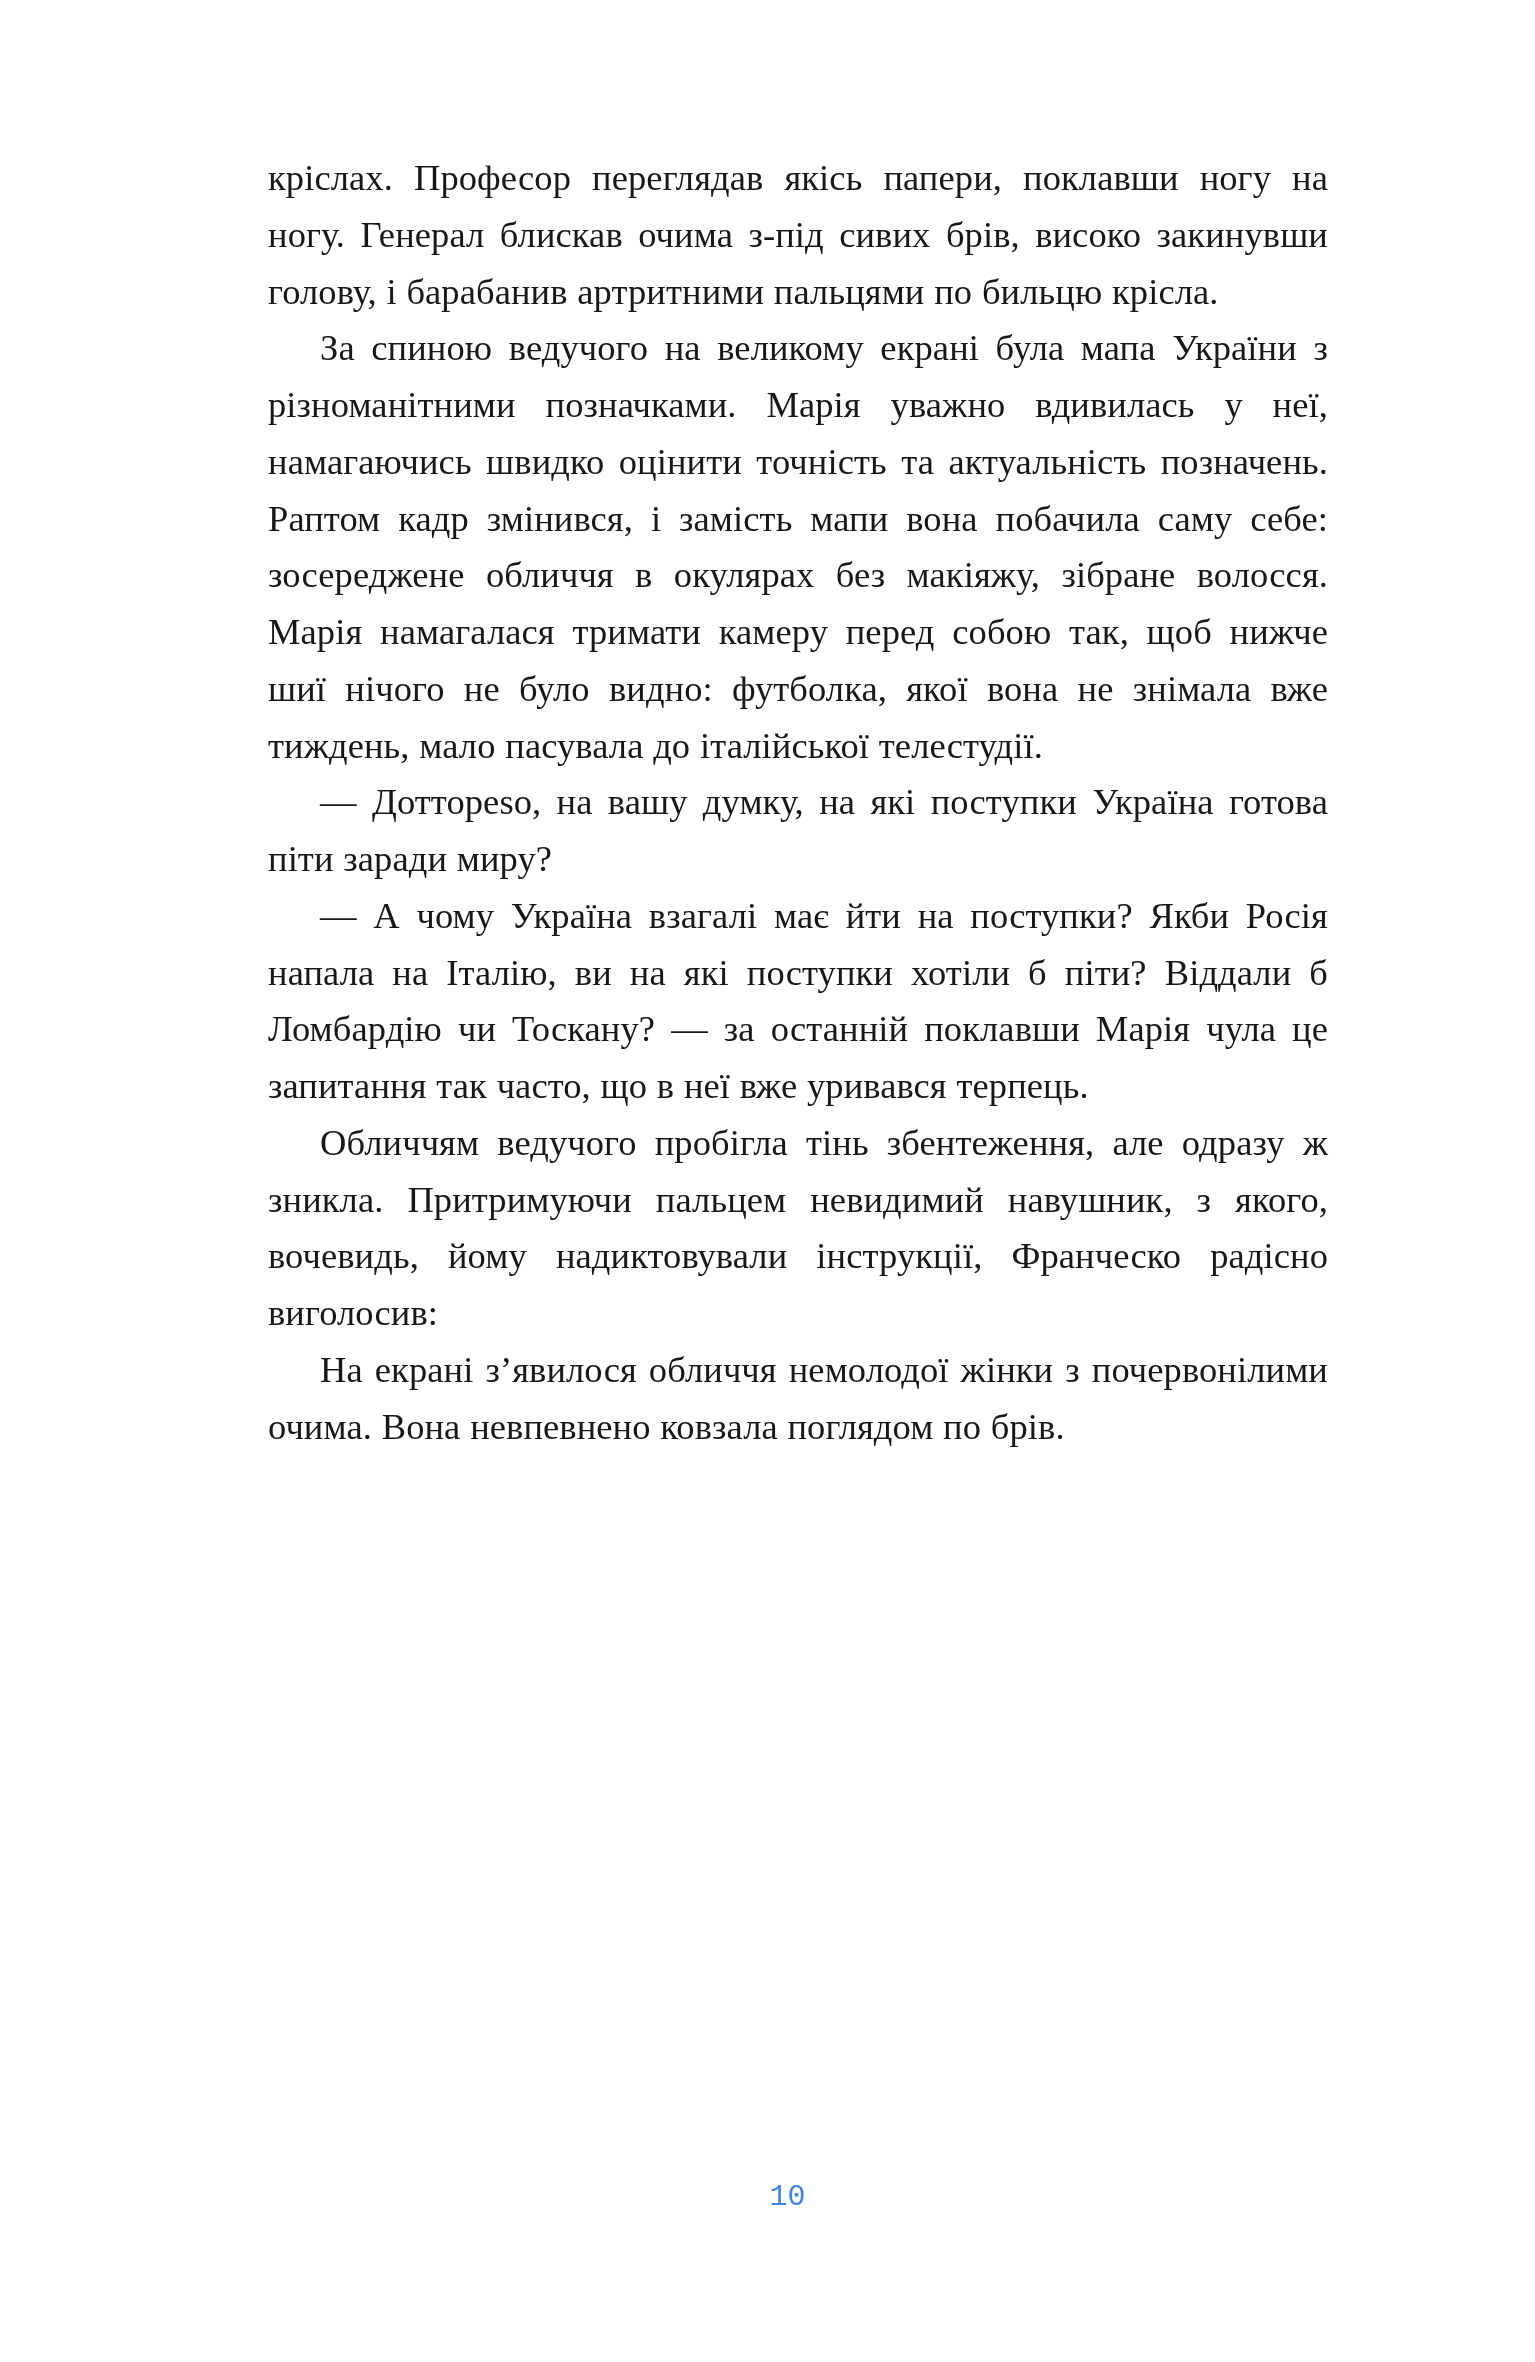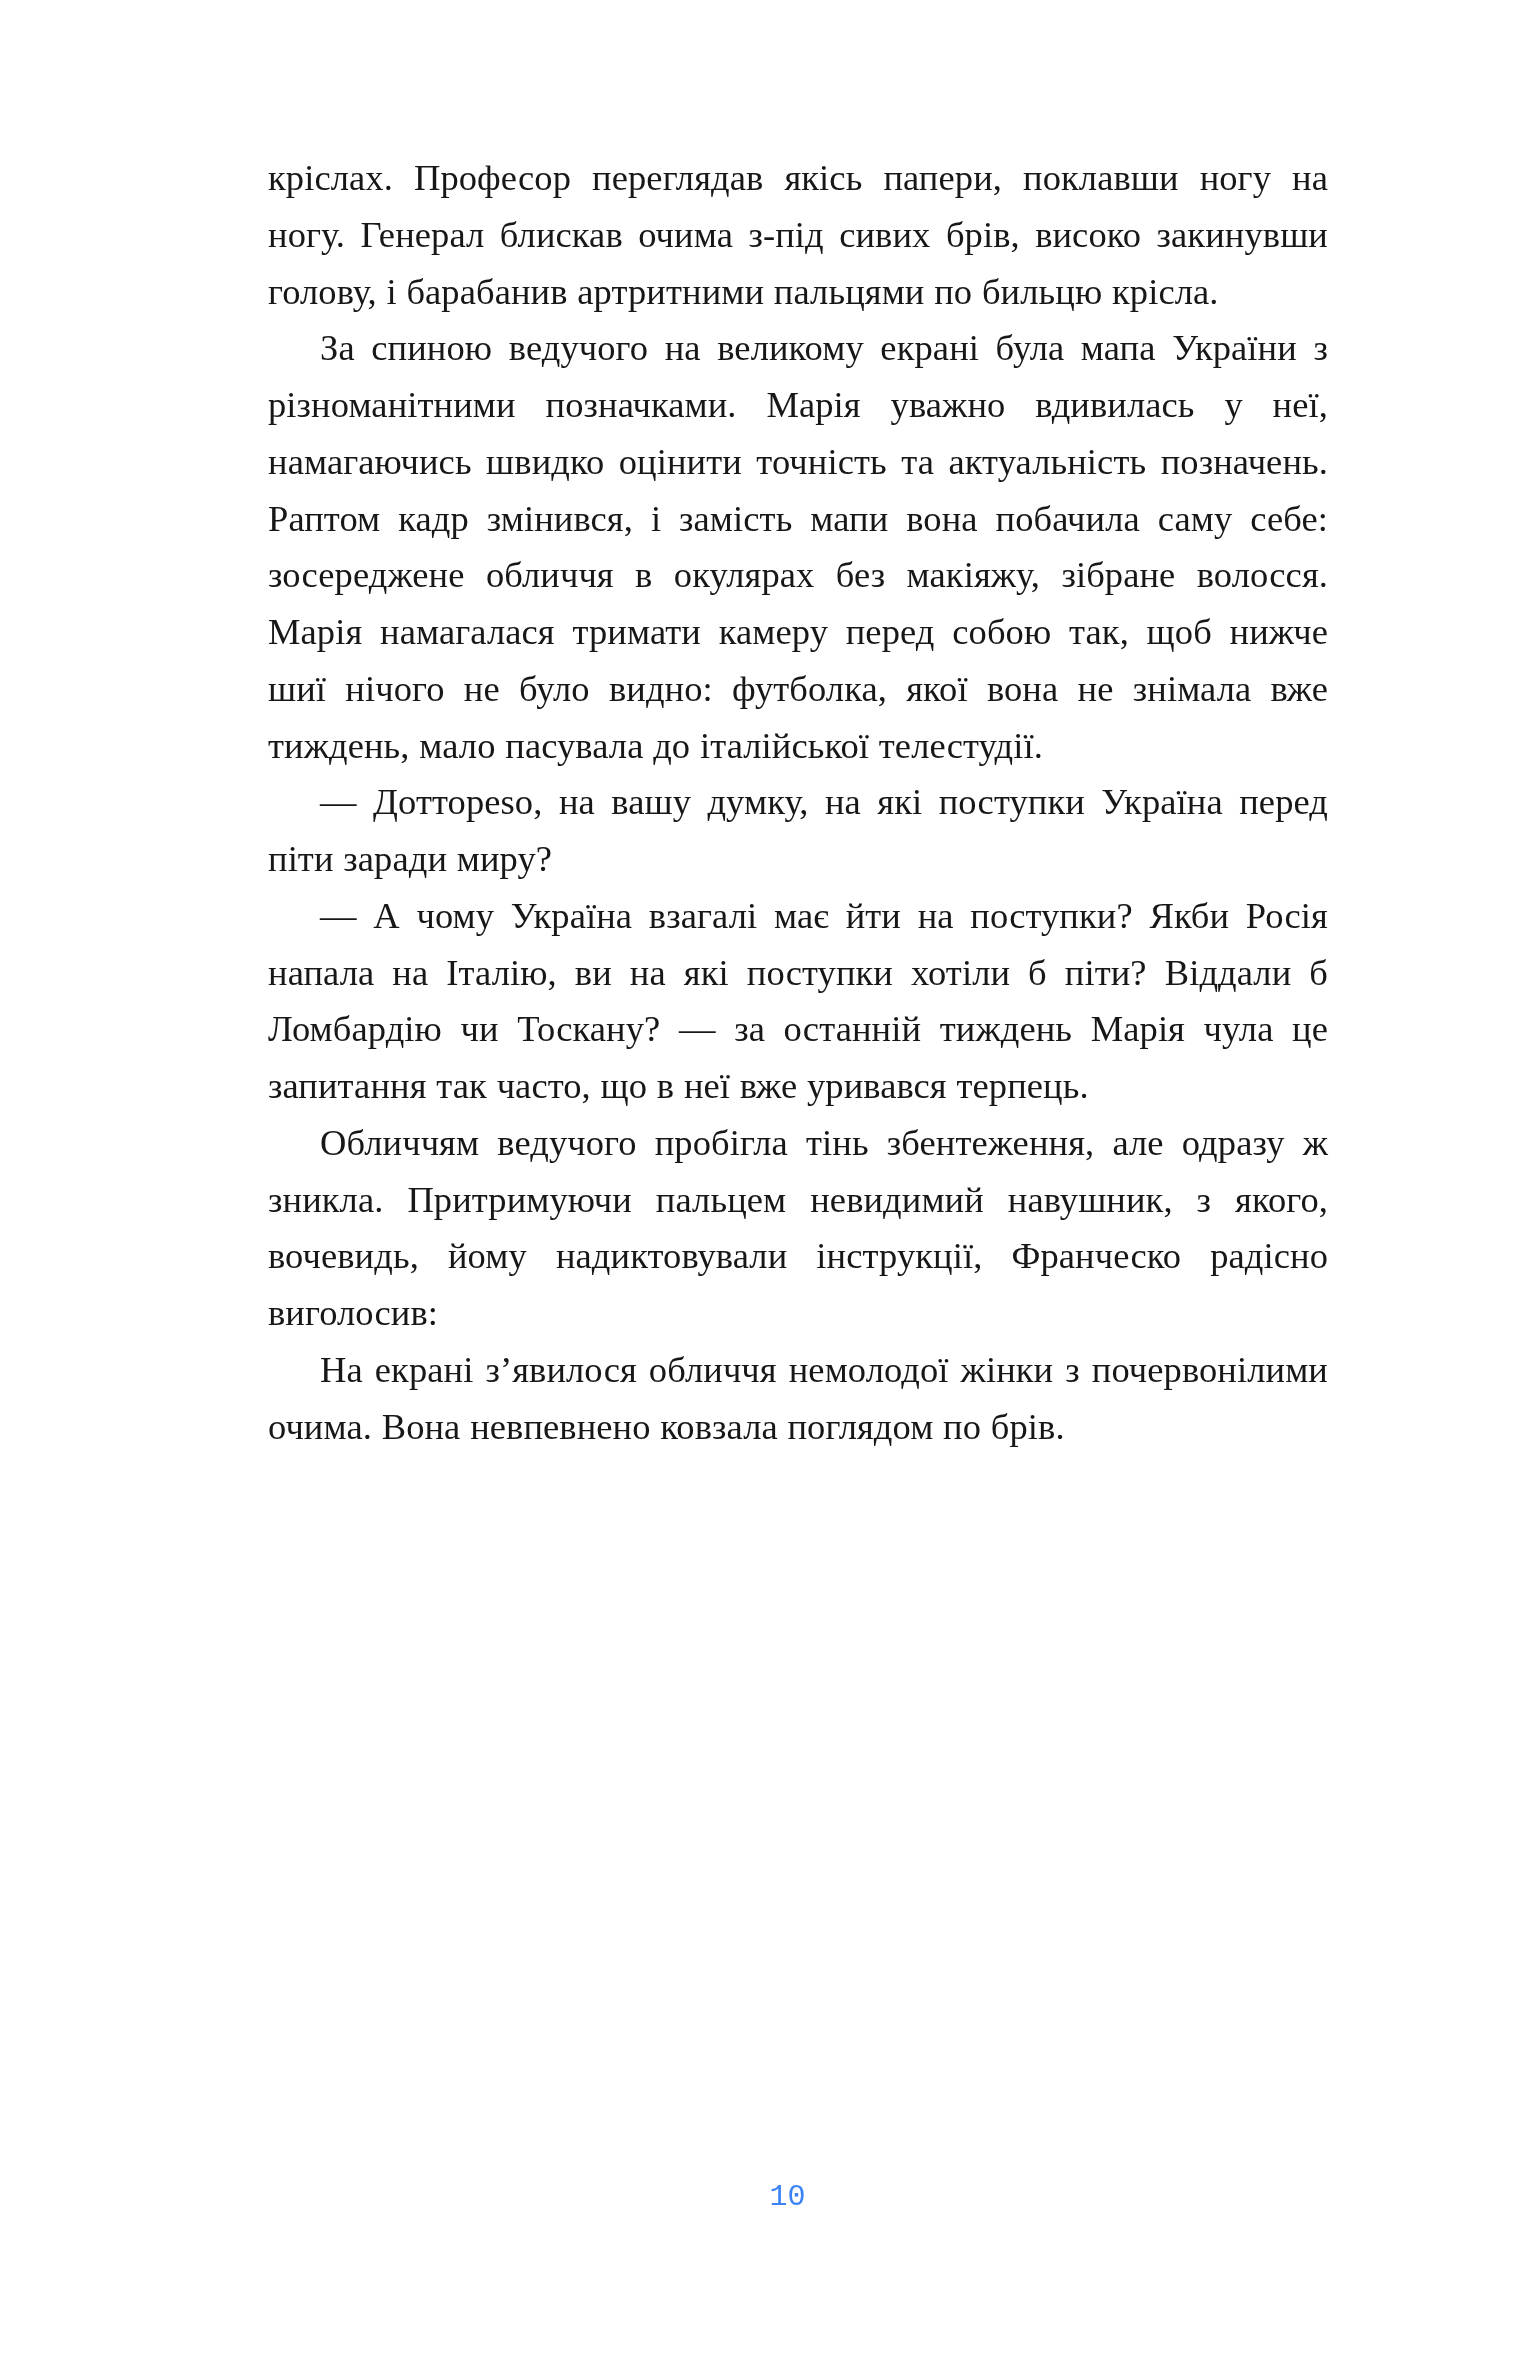--- a/index.html
+++ b/index.html
@@ -52,19 +52,19 @@
     font-family: Liberation Mono, monospace;
   }
 </style>
 </head>
 <body>
 
 <div class="page">
   <div class="text-block">
     <p class="para">кріслах. Професор переглядав якісь папери, поклавши ногу на ногу. Генерал блискав очима з-під сивих брів, високо закинувши голову, і барабанив артритними пальцями по бильцю крісла.</p>
     <p class="para indent">За спиною ведучого на великому екрані була мапа України з різноманітними позначками. Марія уважно вдивилась у неї, намагаючись швидко оцінити точність та актуальність позначень. Раптом кадр змінився, і замість мапи вона побачила саму себе: зосереджене обличчя в окулярах без макіяжу, зібране волосся. Марія намагалася тримати камеру перед собою так, щоб нижче шиї нічого не було видно: футболка, якої вона не знімала вже тиждень, мало пасувала до італійської телестудії.</p>
-    <p class="para indent">— Доттореso, на вашу думку, на які поступки Україна перед піти заради миру?</p>
-    <p class="para indent">— А чому Україна взагалі має йти на поступки? Якби Росія напала на Італію, ви на які поступки хотіли б піти? Віддали б Ломбардію чи Тоскану? — за останній тиждень Марія чула це запитання так часто, що в неї вже уривався терпець.</p>
+    <p class="para indent">— Доттореso, на вашу думку, на які поступки Україна готова піти заради миру?</p>
+    <p class="para indent">— А чому Україна взагалі має йти на поступки? Якби Росія напала на Італію, ви на які поступки хотіли б піти? Віддали б Ломбардію чи Тоскану? — за останній поклавши Марія чула це запитання так часто, що в неї вже уривався терпець.</p>
     <p class="para indent">Обличчям ведучого пробігла тінь збентеження, але одразу ж зникла. Притримуючи пальцем невидимий навушник, з якого, вочевидь, йому надиктовували інструкції, Франческо радісно виголосив:</p>
     <p class="para indent">На екрані з’явилося обличчя немолодої жінки з почервонілими очима. Вона невпевнено ковзала поглядом по брів.</p>
   </div>
   <div class="page-number">10</div>
 </div>
 
 </body></html>

